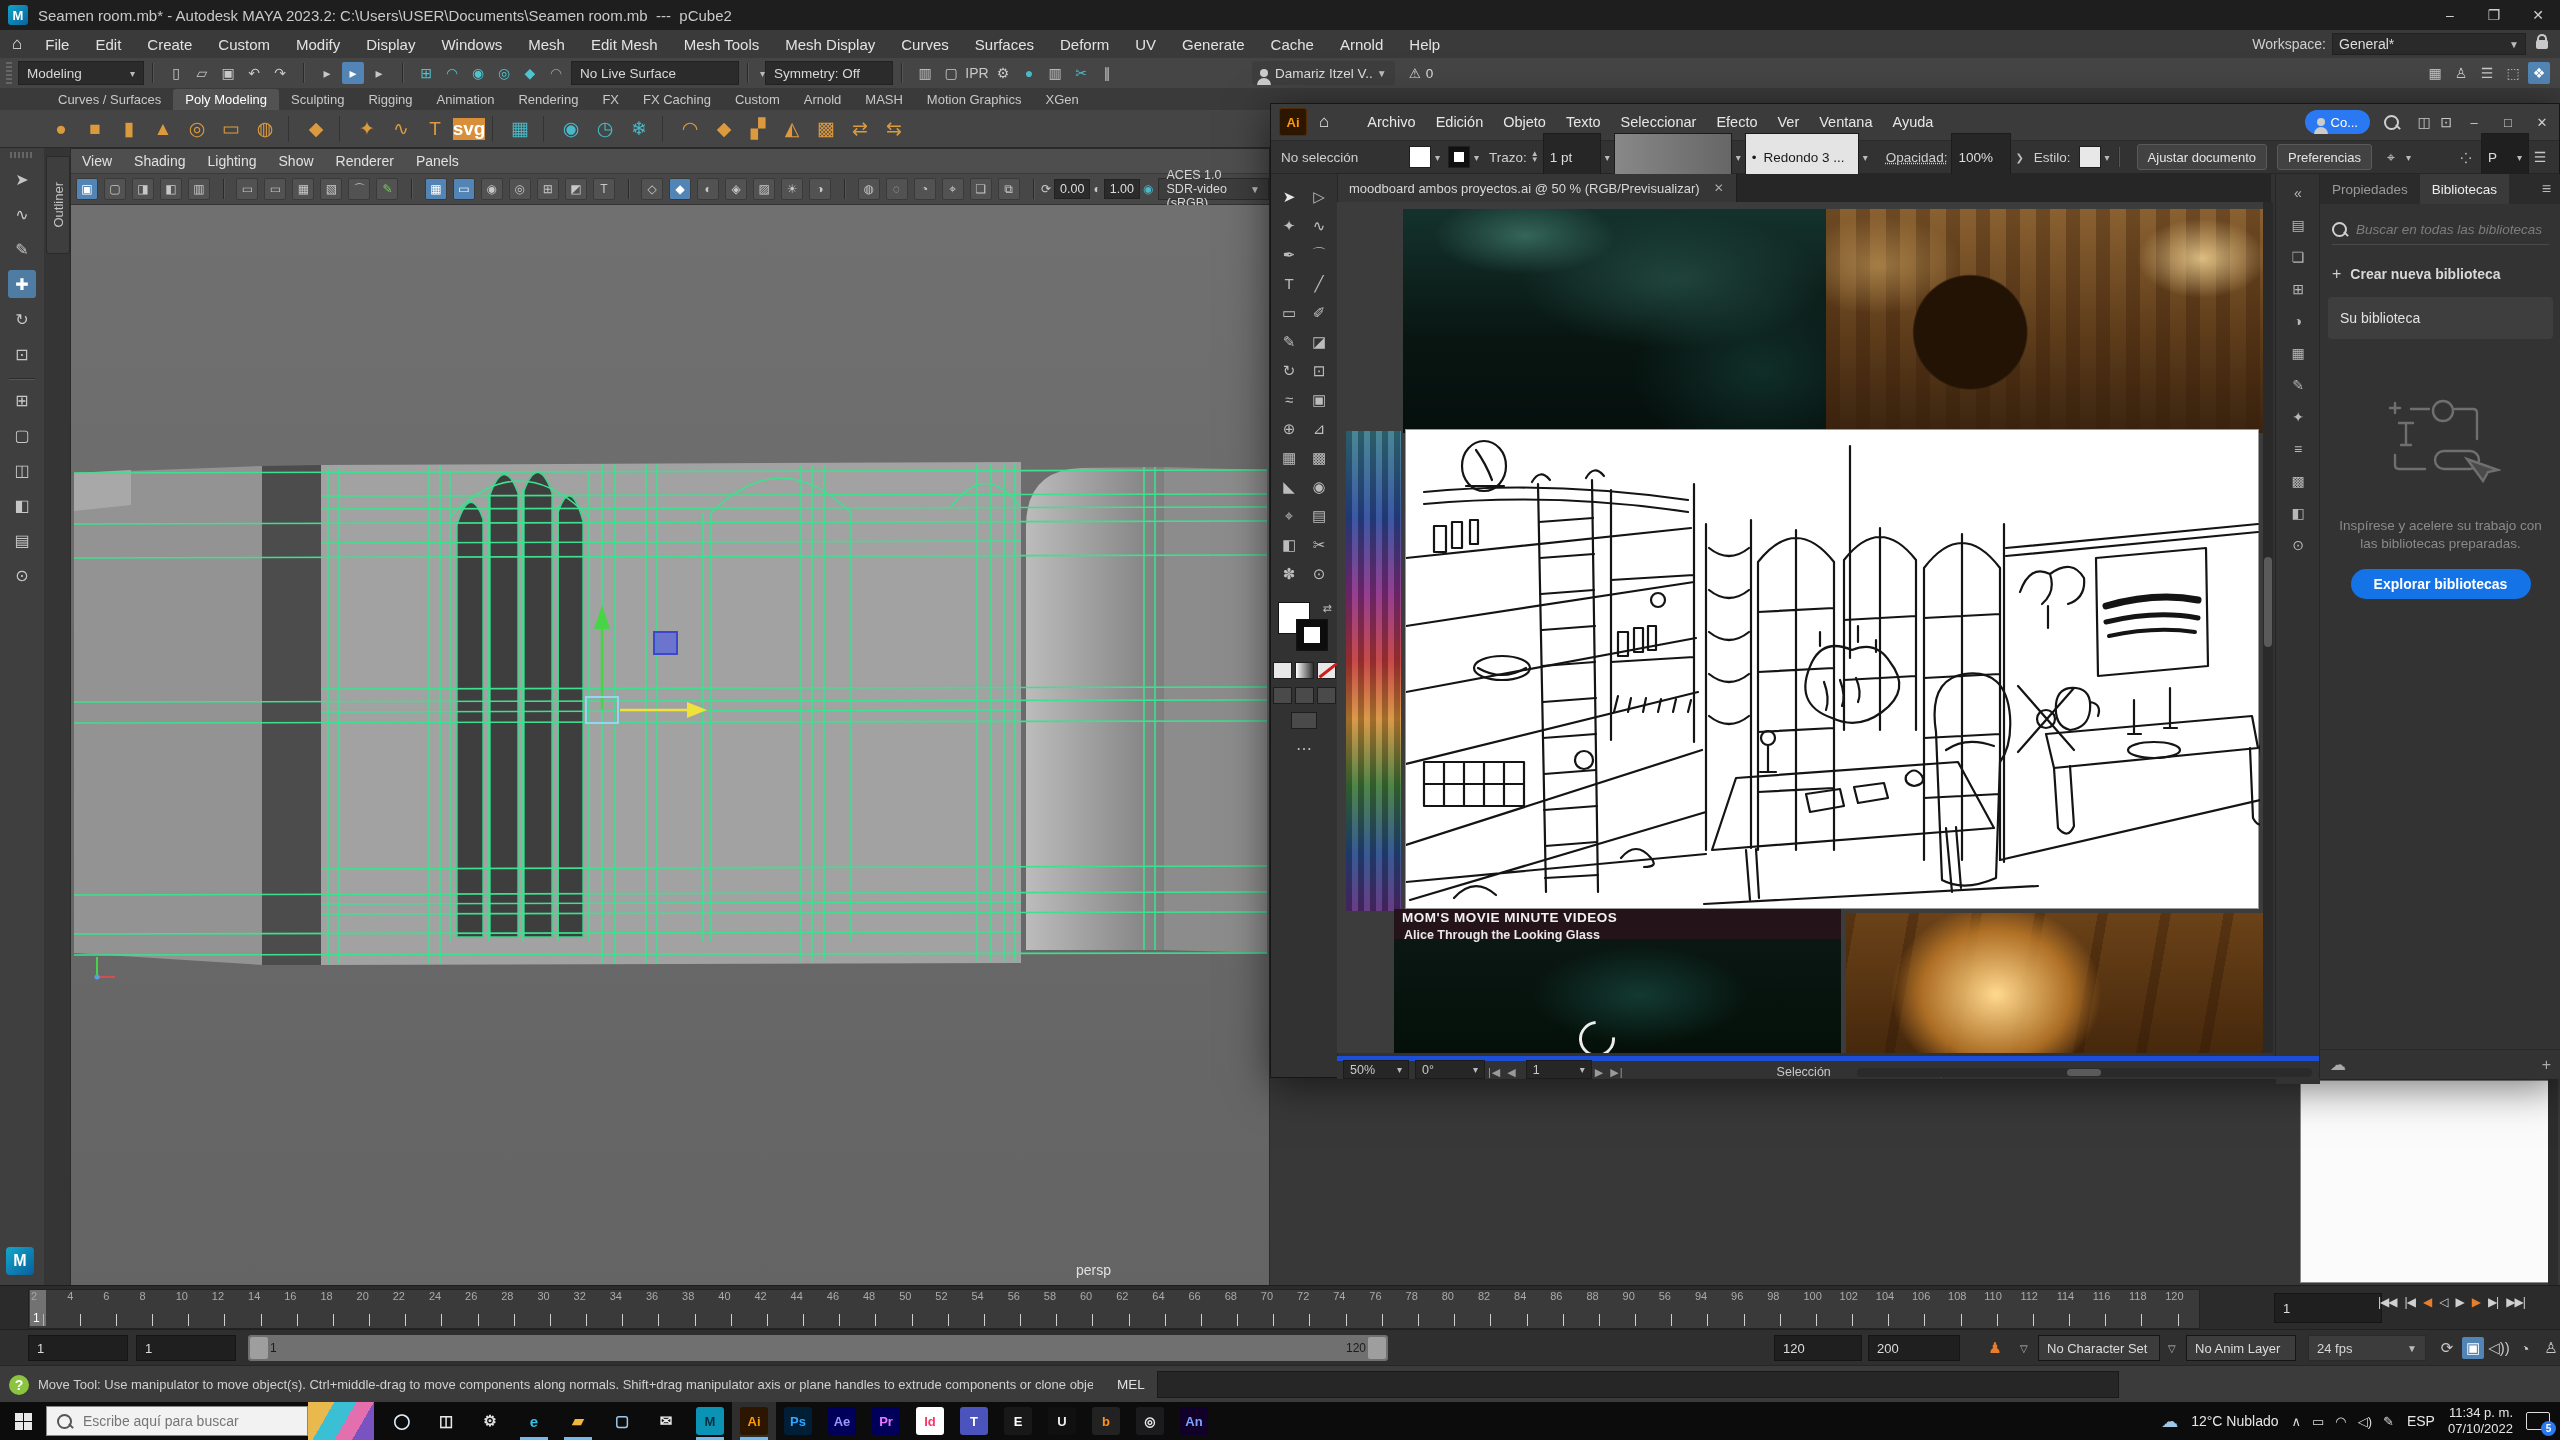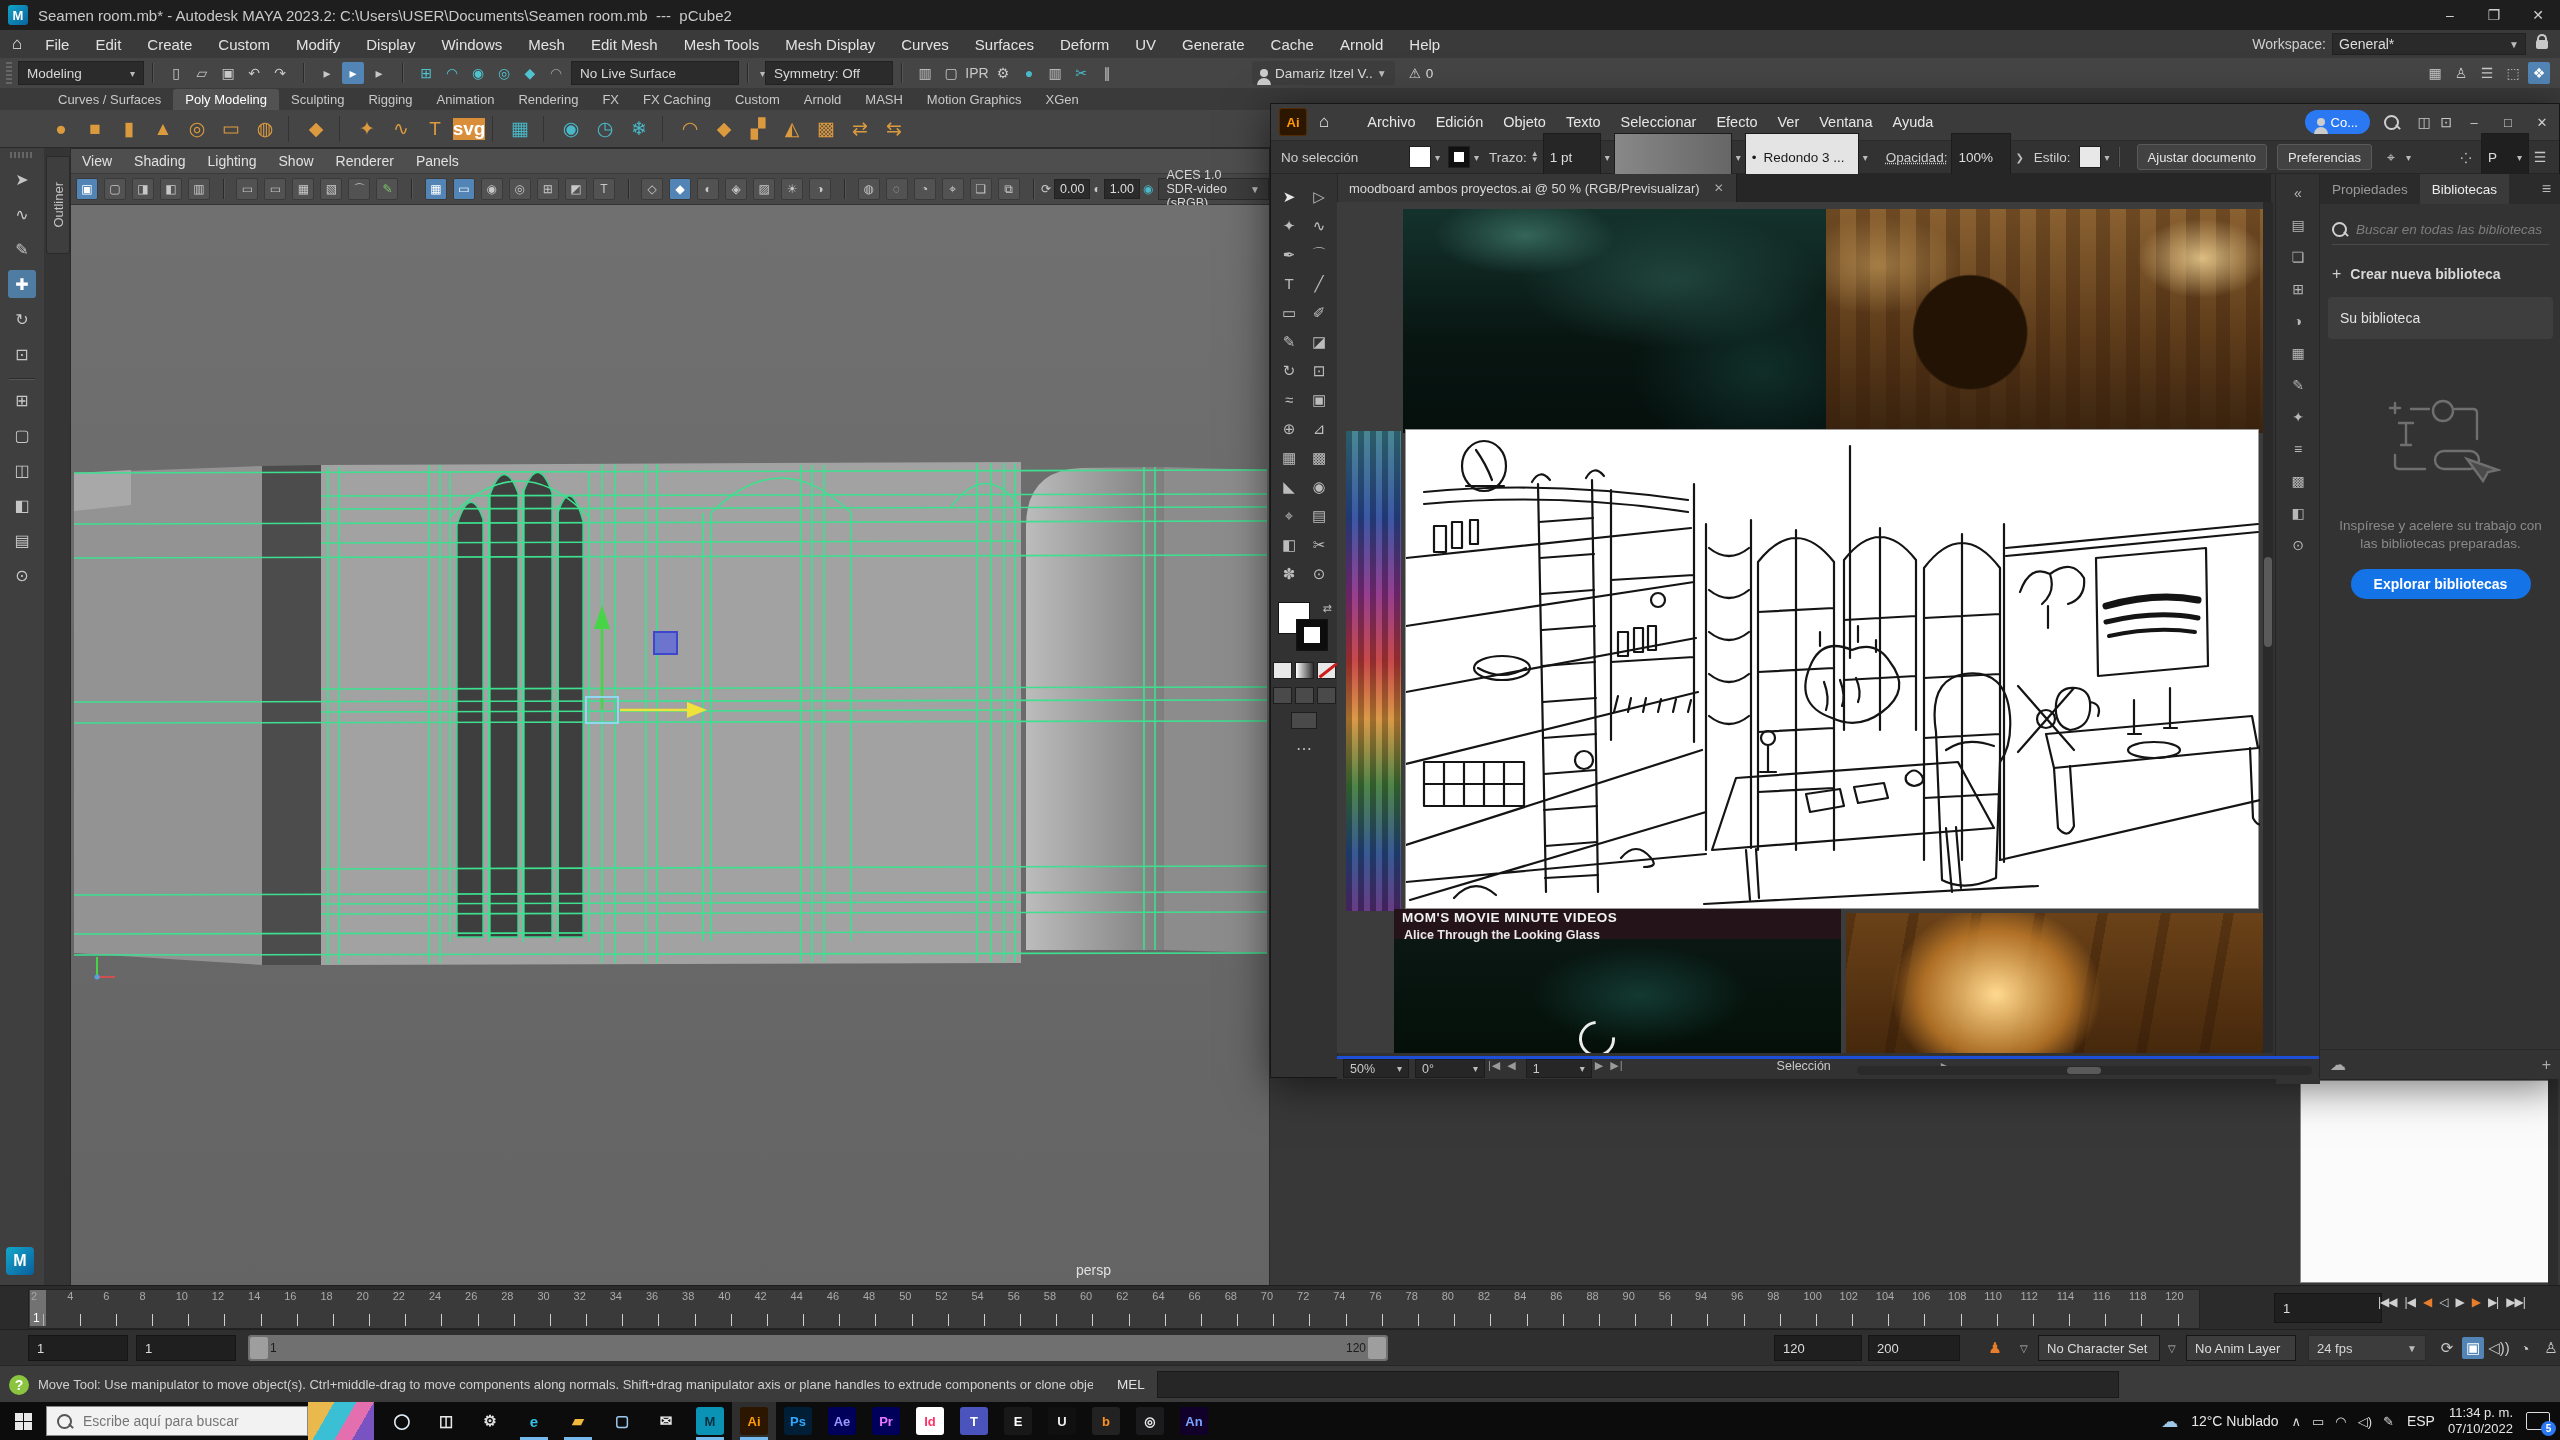--- a/index.html
+++ b/index.html
@@ -156,21 +156,21 @@
   .lib-burger{margin-left:auto;color:#bbb;display:flex;align-items:center;padding-right:10px;}
   .lib-search{display:flex;align-items:center;gap:9px;margin:18px 12px 0 12px;border-bottom:1px solid #4a4a4a;padding-bottom:7px;}
   .lib-search span.ph{font-size:13.5px;color:#7d7d7d;font-style:italic;}
   .lib-create{display:flex;align-items:center;gap:9px;margin:20px 12px 0 12px;color:#d8d8d8;font-size:14px;font-weight:bold;}
   .plus{color:#cfcfcf;font-size:16px;font-weight:normal;}
   .lib-item{margin:14px 8px 0 8px;height:42px;background:#3e3e3e;border-radius:4px;display:flex;align-items:center;padding:0 12px;font-size:14px;color:#e2e2e2;}
   .lib-illus{margin:56px auto 0 auto;display:block;}
   .lib-promo{margin:30px 18px 0 18px;text-align:center;font-size:13.5px;color:#8a8a8a;line-height:1.35;}
   .lib-btn{margin:16px auto 0 auto;width:180px;height:30px;border-radius:15px;background:#1473e6;color:#fff;font-size:14px;font-weight:bold;display:flex;align-items:center;justify-content:center;}
   .lib-bottom{position:absolute;left:0;bottom:0;width:100%;height:30px;border-top:1px solid #2a2a2a;display:flex;align-items:center;padding:0 10px;box-sizing:border-box;color:#aaa;}
-  .ai-status{position:absolute;left:66px;top:952px;width:982px;height:23px;background:#323232;border-top:3px solid #1d4ed8;display:flex;align-items:flex-start;font-size:12.5px;color:#c9c9c9;box-sizing:border-box;}
+  .ai-status{position:absolute;left:66px;top:952px;width:982px;height:23px;background:#323232;border-top:5px solid #1d4ed8;display:flex;align-items:flex-end;font-size:12.5px;color:#c9c9c9;box-sizing:border-box;}
   .st-field{height:17px;background:#262626;border:1px solid #1c1c1c;display:flex;align-items:center;padding:0 6px;margin-left:6px;gap:8px;}
   .st-arrows{color:#9a9a9a;font-size:11px;letter-spacing:1px;margin:0 3px;}
   .hscroll{position:absolute;left:520px;top:7px;width:455px;height:9px;background:#2a2a2a;border-radius:4px;}
   .hscroll .thumb{position:absolute;left:210px;top:1px;width:34px;height:7px;background:#5a5a5a;border-radius:4px;}
   
   .taskbar{left:0;top:1402px;width:2560px;height:38px;background:#0c0c0c;display:flex;align-items:center;z-index:50;}
   .startbtn{width:46px;height:38px;display:flex;align-items:center;justify-content:center;}
   .winlogo{display:grid;grid-template-columns:8px 8px;grid-template-rows:8px 8px;gap:1px;}
   .winlogo i{background:#e8e8e8;}
   .tb-search{width:262px;height:30px;background:#f2f2f2;border:1px solid #888;display:flex;align-items:center;gap:9px;padding:0 10px;box-sizing:border-box;}

